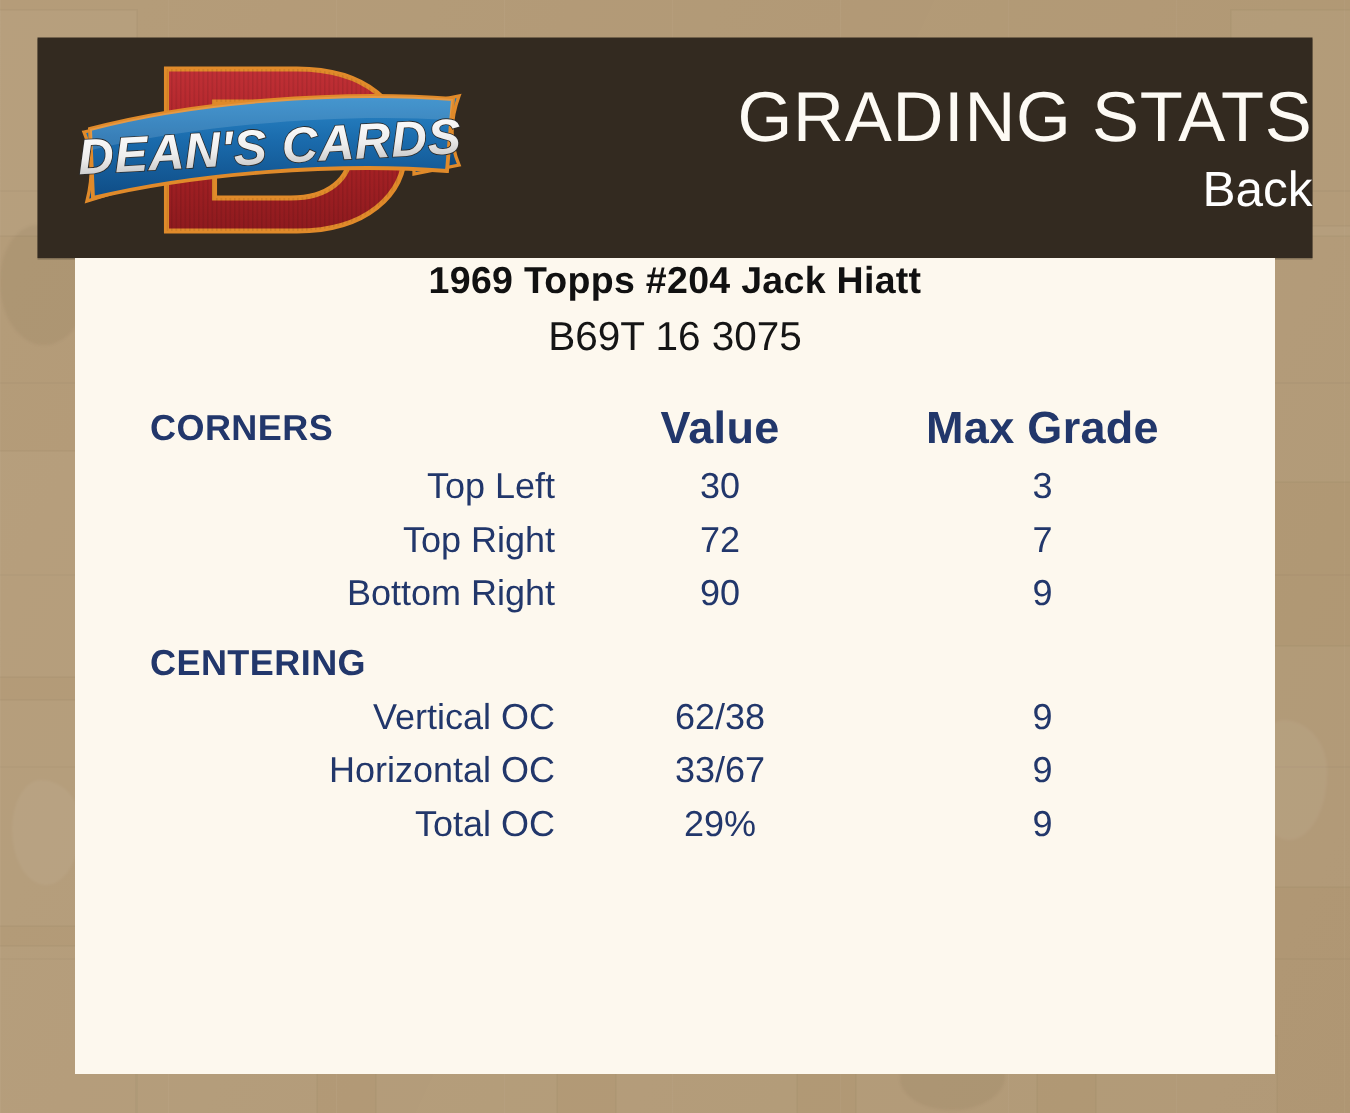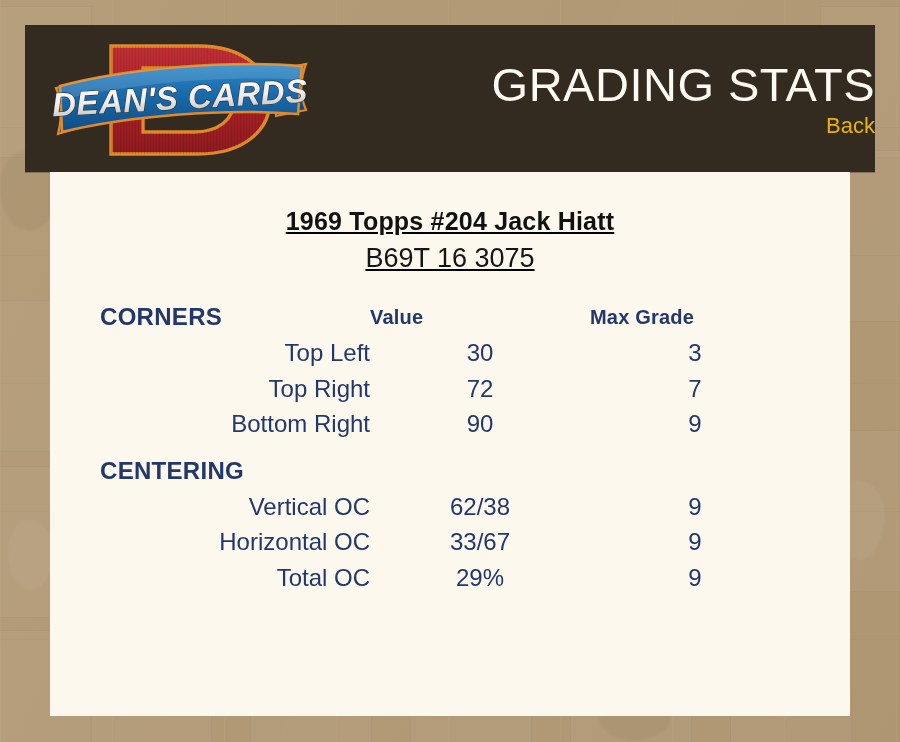--- a/index.html
+++ b/index.html
@@ -82,42 +82,40 @@
     box-sizing: border-box;
   }
   #header-title {
     color: #fdfaf4;
     font-size: 47px;
     letter-spacing: .5px;
     line-height: 1.04;
     white-space: nowrap;
   }
   #header-subtitle {
-    color: #eab308;
-    font-size: 22px;
+    color: #ffffff;
+    font-size: 33px;
     line-height: 1.25;
     margin-top: 2px;
     white-space: nowrap;
   }
 
   
   #panel {
     position: absolute;
     left: 50px;
     top: 172px;
     width: 800px;
     height: 544px;
     background: #fdf8ee;
   }
 
   
   #card-title-block {
-    padding-top: 34px;
     text-align: center;
-    text-decoration: underline;
   }
   #card-name {
     color: #111111;
     font-size: 25px;
     font-weight: bold;
     letter-spacing: .2px;
     line-height: 1.25;
   }
   #card-code {
     color: #151515;
@@ -146,22 +144,23 @@
     padding: 0 0 4px 0;
   }
   td.section-name {
     text-align: left;
     font-size: 24px;
     font-weight: bold;
     letter-spacing: .3px;
     padding-left: 4px;
   }
   td.col-head {
-    font-size: 20px;
+    font-size: 30px;
     font-weight: bold;
+    text-align: center;
     letter-spacing: .2px;
   }
   tr.data-row td {
     font-size: 24px;
     line-height: 1.47;
     padding: 0;
   }
   td.row-label {
     text-align: right;
     padding-right: 15px;

